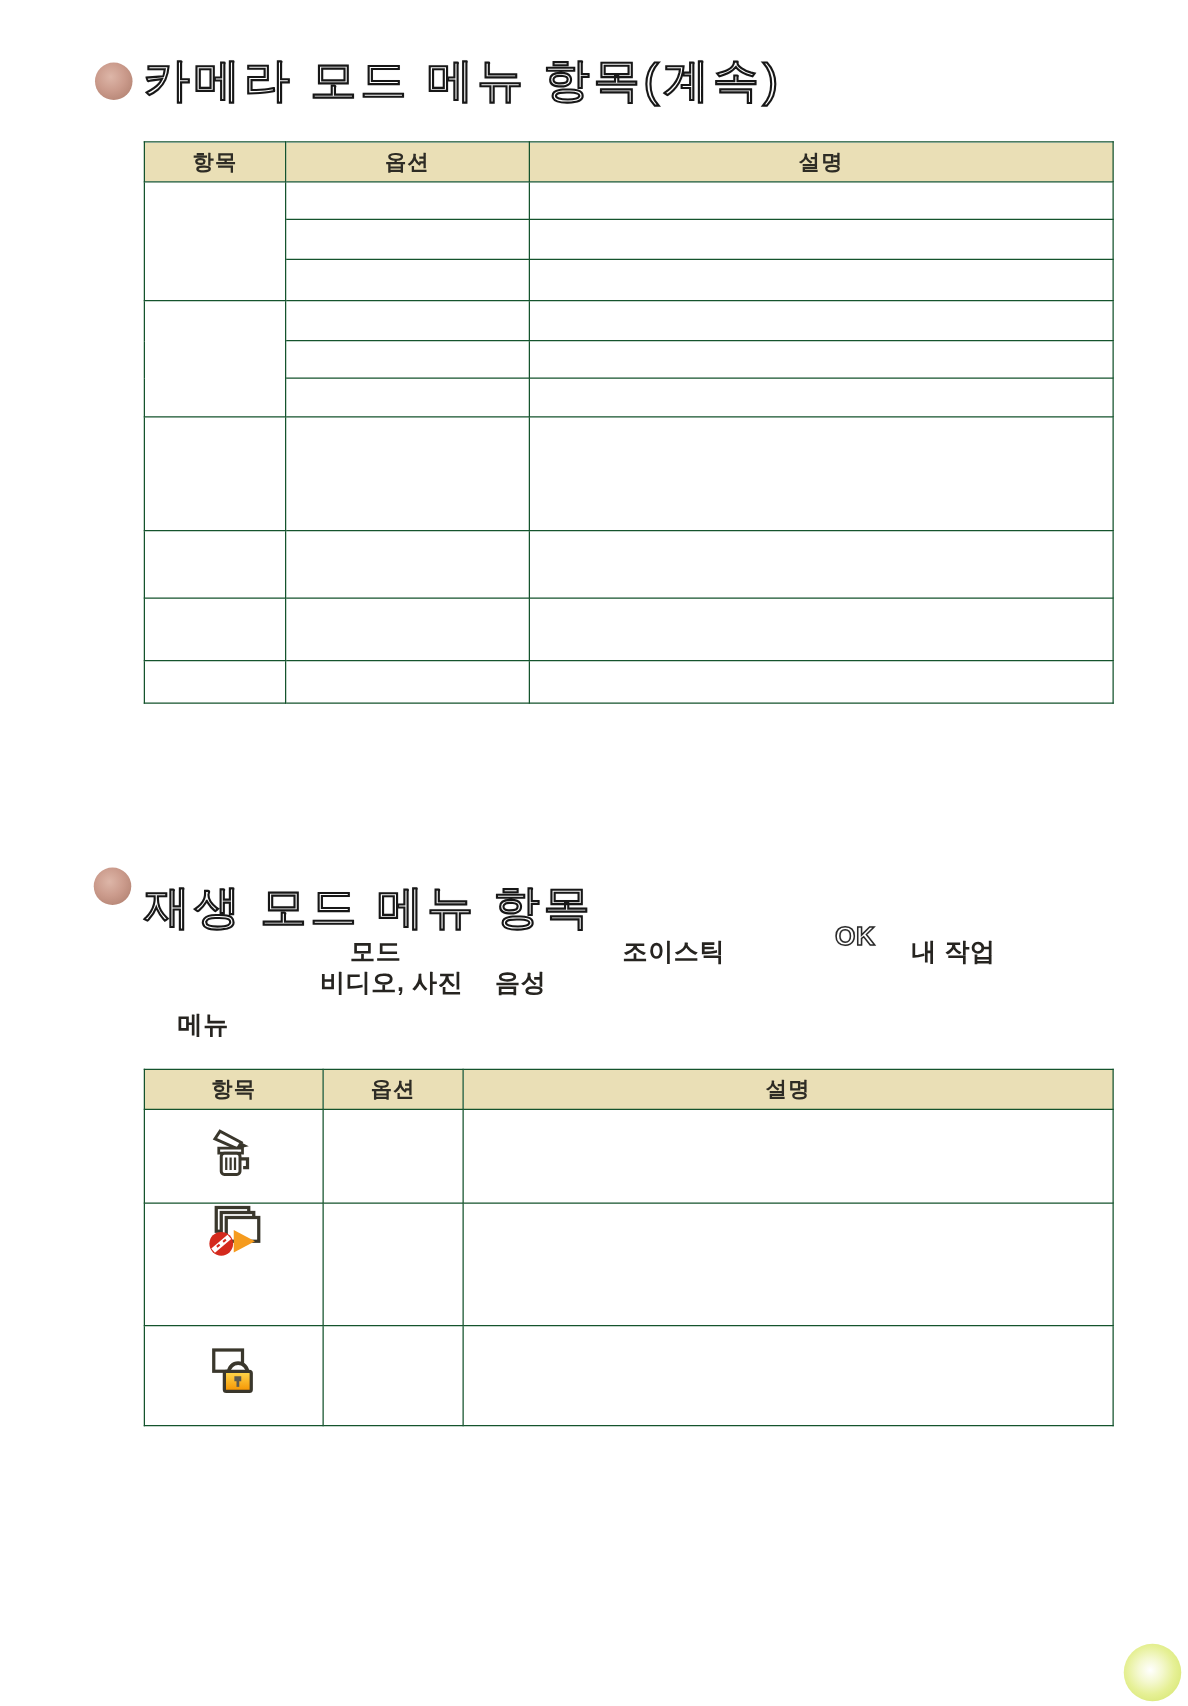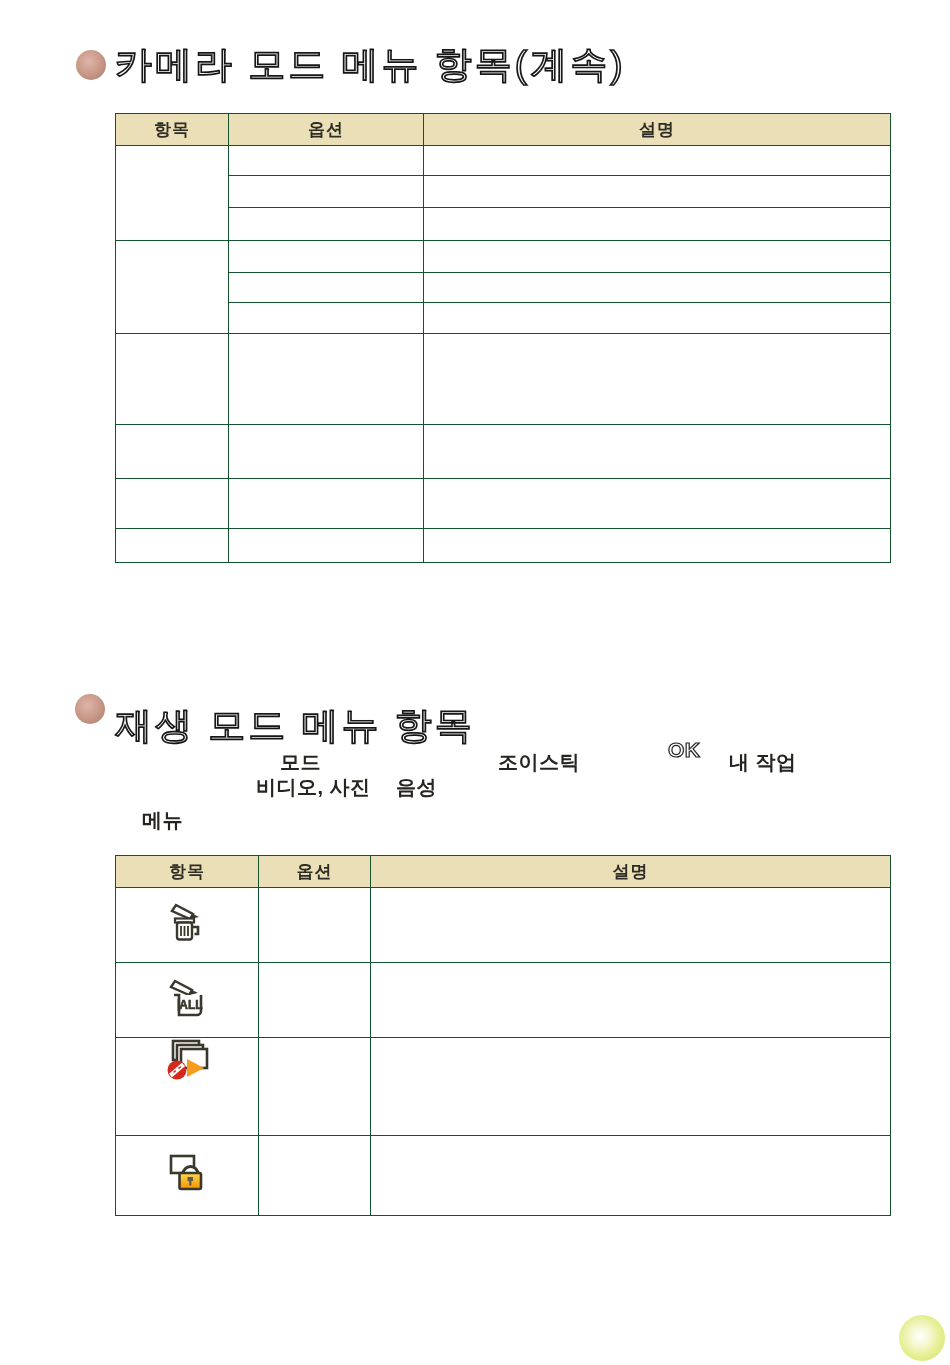--- a/index.html
+++ b/index.html
@@ -155,33 +155,20 @@
         <line x1="13" y1="24" x2="13" y2="34" stroke="#3a372c" stroke-width="1.8"></line>
         <line x1="16.5" y1="24" x2="16.5" y2="34" stroke="#3a372c" stroke-width="1.8"></line>
         <line x1="20" y1="24" x2="20" y2="34" stroke="#3a372c" stroke-width="1.8"></line>
         <path d="M24.5 25 h5.5 v7 h-3.5" fill="none" stroke="#3a372c" stroke-width="2.6"></path>
       </svg>
     </td>
     <td></td>
     <td></td>
   </tr>
 
-  <tr style="height:75px">
-    <td class="icon-cell">
-      <svg width="42" height="44" viewBox="0 0 42 44">
-        <path d="M5 11 L9 5 L26 14 L23 19 Z" fill="#fff" stroke="#3a372c" stroke-width="2.4"></path>
-        <path d="M26 14 L32 17 L23 19 Z" fill="#3a372c"></path>
-        <path d="M8 19 h5 v20 h18 a4 4 0 0 0 4 -4 v-16" fill="#fff" stroke="#3a372c" stroke-width="2.6"></path>
-        <line x1="12.5" y1="23" x2="12.5" y2="35" stroke="#3a372c" stroke-width="1.8"></line>
-        <text x="25" y="33" text-anchor="middle" font-family="Liberation Sans, sans-serif" font-size="12" font-weight="bold" fill="#3a372c" stroke="#3a372c" stroke-width="0.6">ALL</text>
-      </svg>
-    </td>
-    <td></td>
-    <td></td>
-  </tr>
 
   <tr style="height:98px">
     <td class="icon-cell icon-top">
       <svg width="48" height="48" viewBox="0 0 48 48">
         <rect x="10" y="3" width="26" height="19" fill="#fff" stroke="#3a372c" stroke-width="2.6"></rect>
         <rect x="14" y="7" width="26" height="19" fill="#fff" stroke="#3a372c" stroke-width="2.6"></rect>
         <rect x="18" y="11" width="26" height="19" fill="#fff" stroke="#3a372c" stroke-width="2.6"></rect>
         <polygon points="24,21 41,30 24,39" fill="#f59b1e"></polygon>
         <circle cx="14" cy="32" r="9.5" fill="#d42a1d"></circle>
         <path d="M7.5 37.5 L20.5 26.5" stroke="#ffffff" stroke-width="4.5"></path>

